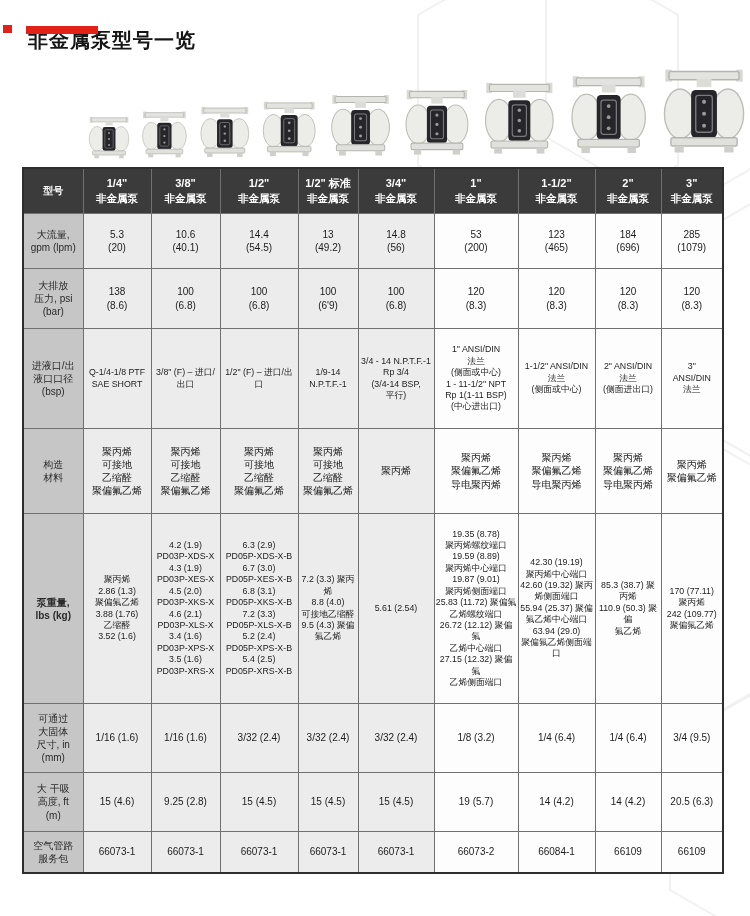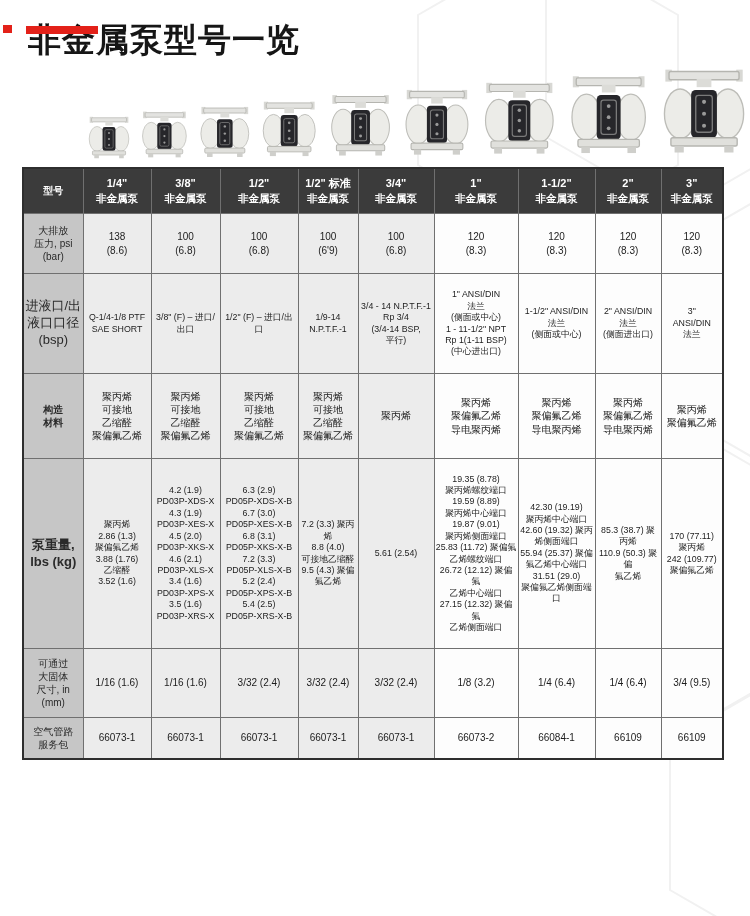--- a/index.html
+++ b/index.html
@@ -7,21 +7,21 @@
     width:750px;height:916px;position:relative;overflow:hidden;
     background:#ffffff;
     font-family:"Liberation Sans","DejaVu Sans",sans-serif;
     color:#1c1c1c;
   }
   .hex-bg{position:absolute;top:0;left:0;z-index:0;}
   .content{position:relative;z-index:1;}
   .accent-corner{position:absolute;left:3px;top:3px;width:9px;height:8px;background:#e32119;}
   .accent-bar{position:absolute;left:26px;top:4px;width:72px;height:8px;background:#e32119;}
   .page-title{
-    margin:22px 0 0 28px;font-size:33px;line-height:36px;font-weight:bold;color:#161616;
+    margin:22px 0 0 28px;font-size:20px;line-height:36px;font-weight:bold;color:#161616;
     letter-spacing:1px;
   }
   .pumps-row{
     height:104px;margin:2px 0 0 86px;display:flex;align-items:flex-end;gap:7px;
   }
   .pumps-row svg{display:block;}
   table.spec{
     margin:3px 0 0 22px;border-collapse:collapse;table-layout:fixed;width:700px;
     border:2px solid #2e2e2e;
   }
@@ -40,21 +40,21 @@
   .csize{font-size:11px;}
   .ctype{font-size:10.5px;margin-top:1px;}
   td.rlabel{
     background:#c6c6c6;color:#2a2a2a;text-align:left;padding-left:6px;
     font-size:11px;
   }
   td.compact{background:#ececec;}
   td.standard{background:#fdfdfd;}
   th.gsep,td.gsep{border-left:3px solid #1a1a1a;}
   tr.dense td{font-size:8.8px;line-height:1.3;}
-  tr.dense td.rlabel{font-size:13px;}
+  tr.dense td.rlabel{font-size:10px;}
 </style>
 </head>
 <body>
 
 <svg class="hex-bg" width="750" height="916">
   <g stroke="#f1f1f1" stroke-width="2" fill="none">
     <polygon points="0,-150 -130,-75 -130,75 0,150 130,75 130,-75" transform="translate(676,62)"></polygon>
     <polygon points="0,-150 -130,-75 -130,75 0,150 130,75 130,-75" transform="translate(548,90)"></polygon>
     <polygon points="0,-150 -130,-75 -130,75 0,150 130,75 130,-75" transform="translate(792,330)"></polygon>
     <polygon points="0,-150 -130,-75 -130,75 0,150 130,75 130,-75" transform="translate(690,580)"></polygon>
@@ -138,20 +138,42 @@
           <th><div class="csize">1/2"</div><div class="ctype">非金属泵</div></th>
           <th><div class="csize">1/2" 标准</div><div class="ctype">非金属泵</div></th>
           <th><div class="csize">3/4"</div><div class="ctype">非金属泵</div></th>
           <th class="gsep"><div class="csize">1"</div><div class="ctype">非金属泵</div></th>
           <th><div class="csize">1-1/2"</div><div class="ctype">非金属泵</div></th>
           <th><div class="csize">2"</div><div class="ctype">非金属泵</div></th>
           <th><div class="csize">3"</div><div class="ctype">非金属泵</div></th>
         </tr>
     </thead>
     <tbody id="spec-body">
+        <tr>
+          <td class="rlabel" style="height: 50px;">大流量,
+gpm (lpm)</td>
+          <td class="compact">5.3
+(20)</td>
+          <td class="compact">10.6
+(40.1)</td>
+          <td class="compact">14.4
+(54.5)</td>
+          <td class="compact">13
+(49.2)</td>
+          <td class="compact">14.8
+(56)</td>
+          <td class="standard gsep">53
+(200)</td>
+          <td class="standard">123
+(465)</td>
+          <td class="standard">184
+(696)</td>
+          <td class="standard">285
+(1079)</td>
+        </tr>
         <tr>
           <td class="rlabel" style="height: 55px;">大排放
 压力, psi
 (bar)</td>
           <td class="compact">138
 (8.6)</td>
           <td class="compact">100
 (6.8)</td>
           <td class="compact">100
 (6.8)</td>
@@ -193,21 +215,21 @@
 法兰
 (侧面或中心)</td>
           <td class="standard">2" ANSI/DIN
 法兰
 (侧面进出口)</td>
           <td class="standard">3"
 ANSI/DIN
 法兰</td>
         </tr>
         <tr>
-          <td class="rlabel" style="height: 80px; font-weight: bold;">构造
+          <td class="rlabel" style="height: 80px;">构造
 材料</td>
           <td class="compact">聚丙烯
 可接地
 乙缩醛
 聚偏氟乙烯</td>
           <td class="compact">聚丙烯
 可接地
 乙缩醛
 聚偏氟乙烯</td>
           <td class="compact">聚丙烯
@@ -281,21 +303,21 @@
 26.72 (12.12) 聚偏氟
 乙烯中心端口
 27.15 (12.32) 聚偏氟
 乙烯侧面端口</td>
           <td class="standard">42.30 (19.19)
 聚丙烯中心端口
 42.60 (19.32) 聚丙
 烯侧面端口
 55.94 (25.37) 聚偏
 氟乙烯中心端口
-31.51 (29.0)
+63.94 (29.0)
 聚偏氟乙烯侧面端口</td>
           <td class="standard">85.3 (38.7) 聚
 丙烯
 110.9 (50.3) 聚偏
 氟乙烯</td>
           <td class="standard">170 (77.11)
 聚丙烯
 242 (109.77)
 聚偏氟乙烯</td>
         </tr>
@@ -308,20 +330,34 @@
           <td class="compact">1/16 (1.6)</td>
           <td class="compact">3/32 (2.4)</td>
           <td class="compact">3/32 (2.4)</td>
           <td class="compact">3/32 (2.4)</td>
           <td class="standard gsep">1/8 (3.2)</td>
           <td class="standard">1/4 (6.4)</td>
           <td class="standard">1/4 (6.4)</td>
           <td class="standard">3/4 (9.5)</td>
         </tr>
         <tr>
+          <td class="rlabel" style="height: 54px;">大 干吸
+高度, ft
+(m)</td>
+          <td class="compact">15 (4.6)</td>
+          <td class="compact">9.25 (2.8)</td>
+          <td class="compact">15 (4.5)</td>
+          <td class="compact">15 (4.5)</td>
+          <td class="compact">15 (4.5)</td>
+          <td class="standard gsep">19 (5.7)</td>
+          <td class="standard">14 (4.2)</td>
+          <td class="standard">14 (4.2)</td>
+          <td class="standard">20.5 (6.3)</td>
+        </tr>
+        <tr>
           <td class="rlabel" style="height: 36px;">空气管路
 服务包</td>
           <td class="compact">66073-1</td>
           <td class="compact">66073-1</td>
           <td class="compact">66073-1</td>
           <td class="compact">66073-1</td>
           <td class="compact">66073-1</td>
           <td class="standard gsep">66073-2</td>
           <td class="standard">66084-1</td>
           <td class="standard">66109</td>

